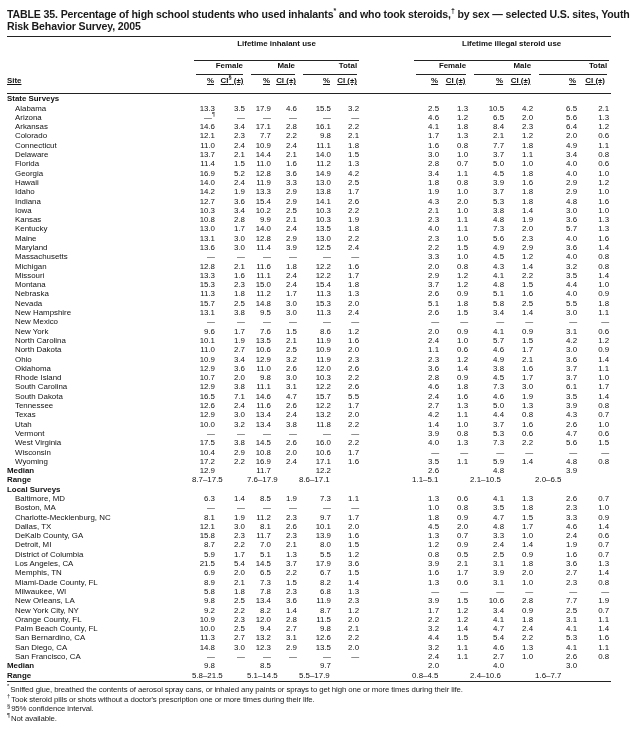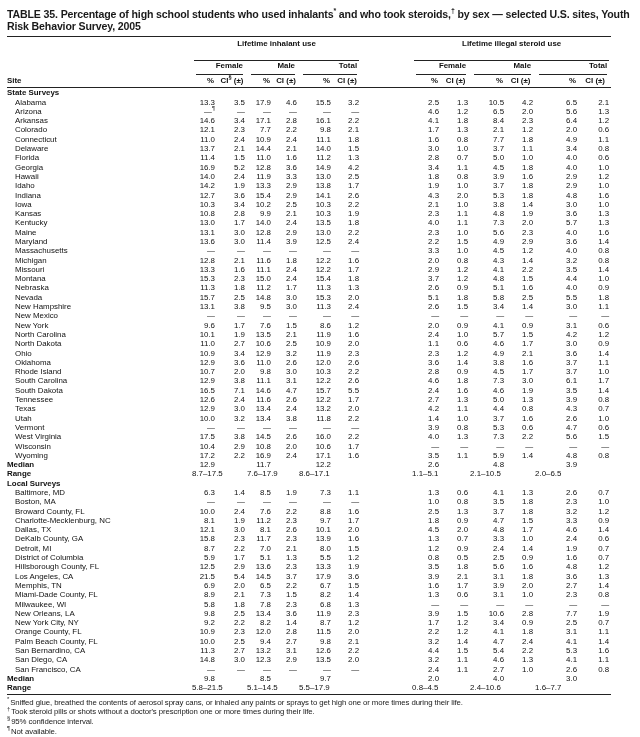--- a/index.html
+++ b/index.html
@@ -6,21 +6,21 @@
   body { font-family:"Liberation Sans","DejaVu Sans",sans-serif; color:#111; -webkit-font-smoothing:antialiased; }
   .page { padding:5px 8px 0 7px; }
   .title { font-weight:bold; font-size:10.6px; line-height:12.4px; letter-spacing:-0.15px; color:#1a1a1a; }
   .title sup { font-size:7px; }
   table { border-collapse:collapse; table-layout:fixed; width:604px; margin-top:4px; }
   th, td { margin:0; padding:0; white-space:nowrap; overflow:visible; font-size:7.9px; line-height:9.3px; height:9.3px; vertical-align:bottom; }
   thead th { font-weight:bold; }
   tr.rule-top th { border-top:1px solid #222; padding-top:2px; }
   .grp { border-bottom:1px solid #222; text-align:center; font-weight:bold; padding-bottom:11px; margin:0 2px; }
   .sexh { border-bottom:1px solid #222; text-align:right; font-weight:bold; padding-bottom:4px; margin:0 4px; }
-  tr.colhead th { border-bottom:1px solid #222; padding-bottom:2px; padding-top:1px; }
+  tr.colhead th { border-bottom:1px solid #222; padding-bottom:8px; padding-top:1px;text-decoration:underline; }
   th.h-site { text-align:left; vertical-align:bottom; }
   th.h-pct { text-align:right; padding-right:3px; }
   th.h-ci { text-align:center; }
   th sup, td sup { font-size:5.6px; line-height:0; vertical-align:super; }
   td.c-section { font-weight:bold; text-align:left; }
   td.c-site { text-align:left; padding-left:8px; }
   td.c-label { font-weight:bold; text-align:left; }
   td.num { text-align:right; padding-right:2px; }
   td.rng { text-align:left; }
   tr.last td { border-bottom:1px solid #222; padding-bottom:1px; }
@@ -783,36 +783,20 @@
           <td class="num">—</td>
           <td></td>
           <td class="num">1.0</td>
           <td class="num">0.8</td>
           <td class="num">3.5</td>
           <td class="num">1.8</td>
           <td class="num">2.3</td>
           <td class="num">1.0</td>
         </tr>
         <tr>
-          <td class="c-site">Broward County, FL</td>
-          <td class="num">10.0</td>
-          <td class="num">2.4</td>
-          <td class="num">7.6</td>
-          <td class="num">2.2</td>
-          <td class="num">8.8</td>
-          <td class="num">1.6</td>
-          <td></td>
-          <td class="num">2.5</td>
-          <td class="num">1.3</td>
-          <td class="num">3.7</td>
-          <td class="num">1.8</td>
-          <td class="num">3.2</td>
-          <td class="num">1.2</td>
-        </tr>
-        <tr>
           <td class="c-site">Charlotte-Mecklenburg, NC</td>
           <td class="num">8.1</td>
           <td class="num">1.9</td>
           <td class="num">11.2</td>
           <td class="num">2.3</td>
           <td class="num">9.7</td>
           <td class="num">1.7</td>
           <td></td>
           <td class="num">1.8</td>
           <td class="num">0.9</td>
@@ -877,36 +861,20 @@
           <td class="num">1.3</td>
           <td class="num">5.5</td>
           <td class="num">1.2</td>
           <td></td>
           <td class="num">0.8</td>
           <td class="num">0.5</td>
           <td class="num">2.5</td>
           <td class="num">0.9</td>
           <td class="num">1.6</td>
           <td class="num">0.7</td>
-        </tr>
-        <tr>
-          <td class="c-site">Hillsborough County, FL</td>
-          <td class="num">12.5</td>
-          <td class="num">2.9</td>
-          <td class="num">13.6</td>
-          <td class="num">2.3</td>
-          <td class="num">13.3</td>
-          <td class="num">1.9</td>
-          <td></td>
-          <td class="num">3.5</td>
-          <td class="num">1.8</td>
-          <td class="num">5.6</td>
-          <td class="num">1.6</td>
-          <td class="num">4.8</td>
-          <td class="num">1.2</td>
         </tr>
         <tr>
           <td class="c-site">Los Angeles, CA</td>
           <td class="num">21.5</td>
           <td class="num">5.4</td>
           <td class="num">14.5</td>
           <td class="num">3.7</td>
           <td class="num">17.9</td>
           <td class="num">3.6</td>
           <td></td>

